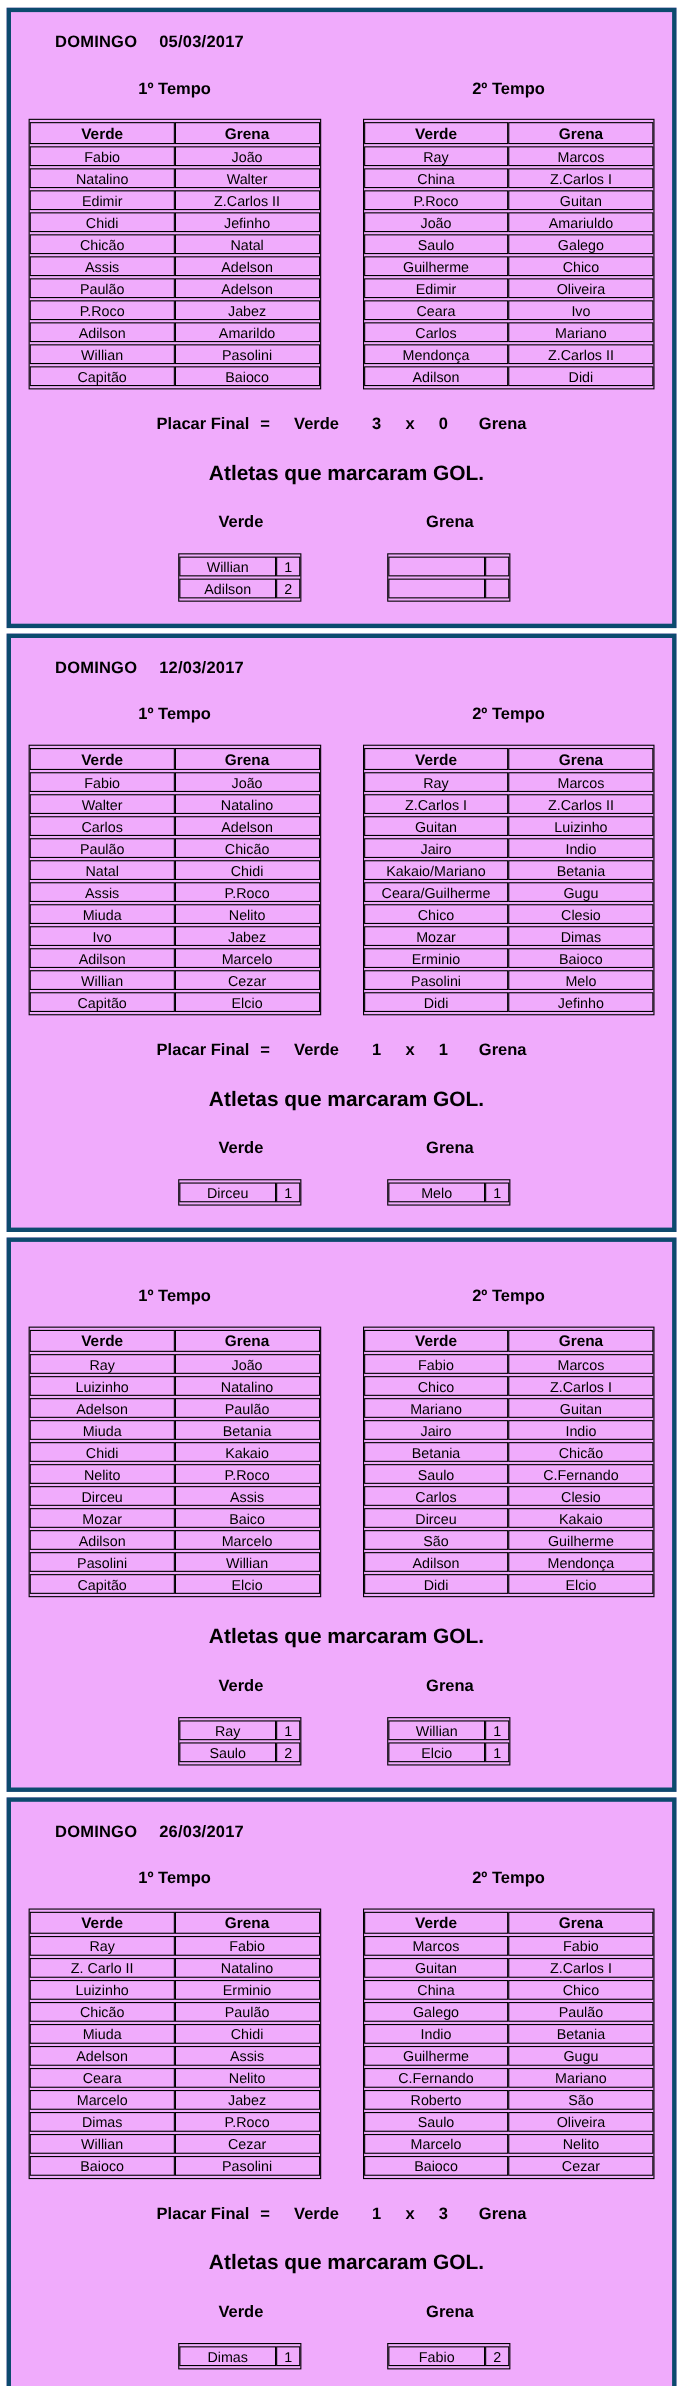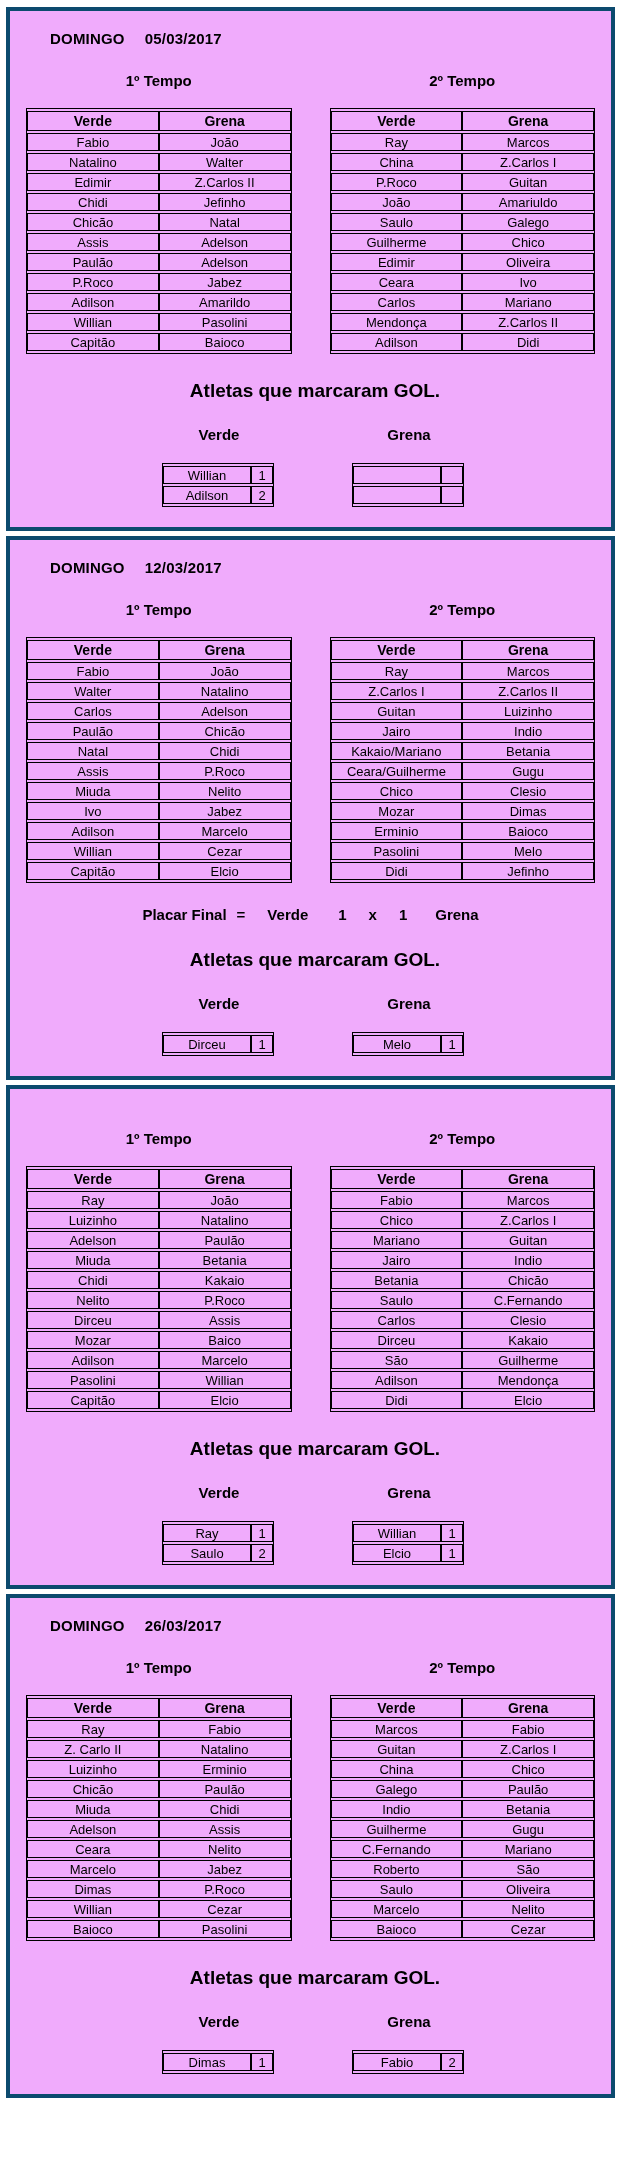--- a/index.html
+++ b/index.html
@@ -233,20 +233,23 @@
                 <td>Mendonça</td>
                 <td>Z.Carlos II</td>
               </tr>
               <tr>
                 <td>Adilson</td>
                 <td>Didi</td>
               </tr>
             </tbody>
         </table>
       </div>
+    </div>
+    <div class="placar">
+      <span>Placar Final</span><span class="eq">=</span><span class="team1">Verde</span><span class="s1">3</span><span class="vs">x</span><span class="s2">0</span><span class="team2">Grena</span>
     </div>
     <div class="goals-heading">Atletas que marcaram GOL.</div>
     <div class="goals-row">
       <div class="goal-col">
         <div class="goal-title">Verde</div>
         <table class="goal">
           <tbody class="goal-body">
               <tr>
                 <td class="name">Willian</td>
                 <td class="count">1</td>
@@ -691,20 +694,23 @@
                 <td>Nelito</td>
               </tr>
               <tr>
                 <td>Baioco</td>
                 <td>Cezar</td>
               </tr>
             </tbody>
         </table>
       </div>
     </div>
+    <div class="placar">
+      <span>Placar Final</span><span class="eq">=</span><span class="team1">Verde</span><span class="s1">1</span><span class="vs">x</span><span class="s2">3</span><span class="team2">Grena</span>
+    </div>
     <div class="goals-heading">Atletas que marcaram GOL.</div>
     <div class="goals-row">
       <div class="goal-col">
         <div class="goal-title">Verde</div>
         <table class="goal">
           <tbody class="goal-body">
               <tr>
                 <td class="name">Dimas</td>
                 <td class="count">1</td>
               </tr>

